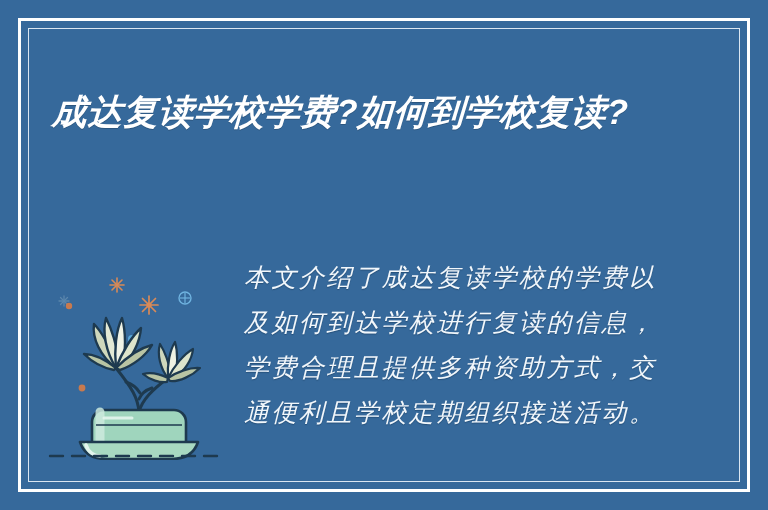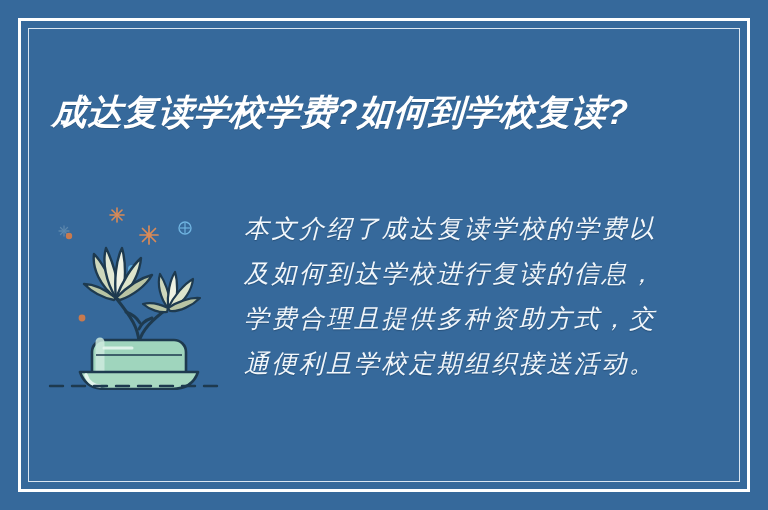--- a/index.html
+++ b/index.html
@@ -56,21 +56,21 @@
   }
 
   
   #content {
     position: absolute;
     left: 40px;
     top: 190px;
     right: 60px;
     height: 270px;
     display: flex;
-    align-items: flex-start;
+    align-items: flex-end;
   }
   #illustration {
     position: relative;
     width: 190px;
     height: 200px;
     flex: 0 0 190px;
   }
   #bodytext {
     flex: 1 1 auto;
     margin-left: 14px;

